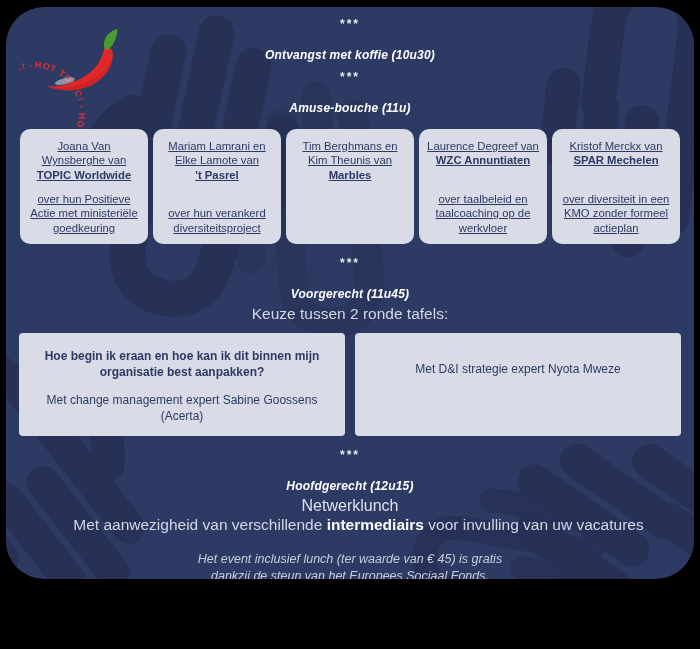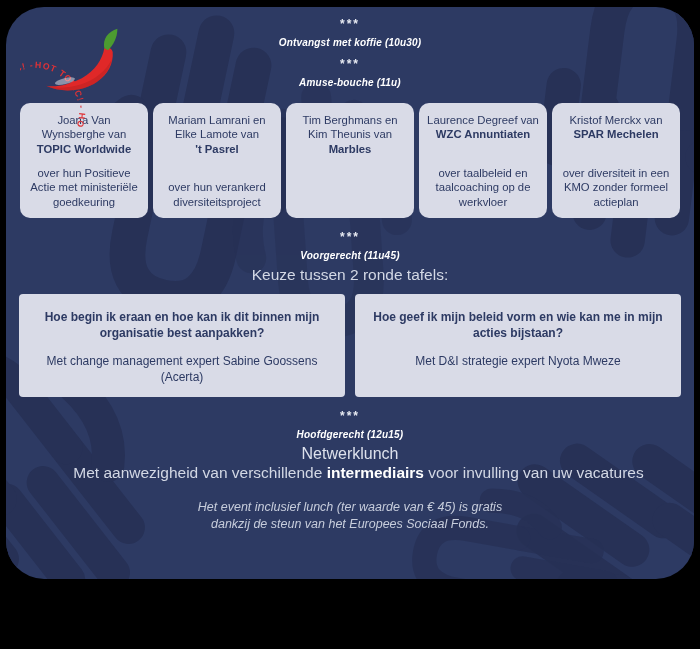--- a/index.html
+++ b/index.html
@@ -7,25 +7,25 @@
   .panel{position:absolute;left:6px;top:7px;width:688px;height:572px;background:#2d3a63;
     border-radius:38px;overflow:hidden;}
   
   .hand{position:absolute;color:#273156;pointer-events:none;}
   
   .badge{position:absolute;left:14px;top:2px;width:118px;height:118px;z-index:3;}
   
   .content{position:relative;z-index:2;text-align:center;padding-top:5px;color:#fff;}
   .title{font-size:22px;font-weight:bold;letter-spacing:.5px;line-height:28px;}
   .sep{font-size:12px;font-weight:bold;letter-spacing:2px;color:#e8ebf3;margin:5px 0 1px;line-height:14px;}
-  .h2{font-size:10px;font-weight:bold;font-style:italic;letter-spacing:.2px;line-height:19px;margin-top:2px;}
+  .h2{font-size:12px;font-weight:bold;font-style:italic;letter-spacing:.2px;line-height:19px;margin-top:15px;}
   .sub{font-size:15.5px;color:#d3d8e5;line-height:19px;}
   .cards{display:flex;gap:5px;margin:11px 14px 0;}
   .card{flex:1;background:#d9dbe7;border-radius:10px;padding:10px 6px 9px;color:#2d3a63;
-    font-size:11.3px;line-height:1.28;display:flex;flex-direction:column;min-height:96px;}
+    font-size:11.3px;line-height:1.28;display:flex;flex-direction:column;min-height:96px;text-decoration:underline;}
   .card .org{font-weight:bold;}
   .card .desc{margin-top:auto;padding-top:8px;}
   .tables{display:flex;gap:10px;margin:10px 13px 0;}
   .table-card{flex:1;background:#d9dbe7;border-radius:4px;padding:16px 14px 12px;color:#2d3a63;
     font-size:12px;line-height:1.3;min-height:62px;}
   .table-card .q{font-weight:bold;}
   .table-card .host{margin-top:13px;}
   .line-light{font-size:16px;color:#dde1ec;line-height:19px;}
   .line-mix{font-size:15.5px;color:#d3d8e5;line-height:19px;margin-left:17px;}
   .line-mix b{color:#fff;}
@@ -123,21 +123,20 @@
     <div class="sep" style="margin-top:12px;">***</div>
     <div class="h2">Voorgerecht (11u45)</div>
     <div class="sub">Keuze tussen 2 ronde tafels:</div>
 
     <div class="tables">
       <div class="table-card">
         <div class="q">Hoe begin ik eraan en hoe kan ik dit binnen mijn organisatie best aanpakken?</div>
         <div class="host">Met change management expert Sabine Goossens (Acerta)</div>
       </div>
       <div class="table-card">
-        <div class="q">Hoe geef ik mijn beleid vorm en wie kan me in mijn acties bijstaan?</div>
         <div class="host">Met D&amp;I strategie expert Nyota Mweze</div>
       </div>
     </div>
 
     <div class="sep" style="margin-top:12px;">***</div>
     <div class="h2">Hoofdgerecht (12u15)</div>
     <div class="line-light">Netwerklunch</div>
     <div class="line-mix"><span>Met aanwezigheid van verschillende </span><b>intermediairs</b><span> voor invulling van uw vacatures</span></div>
 
     <div class="footer">

